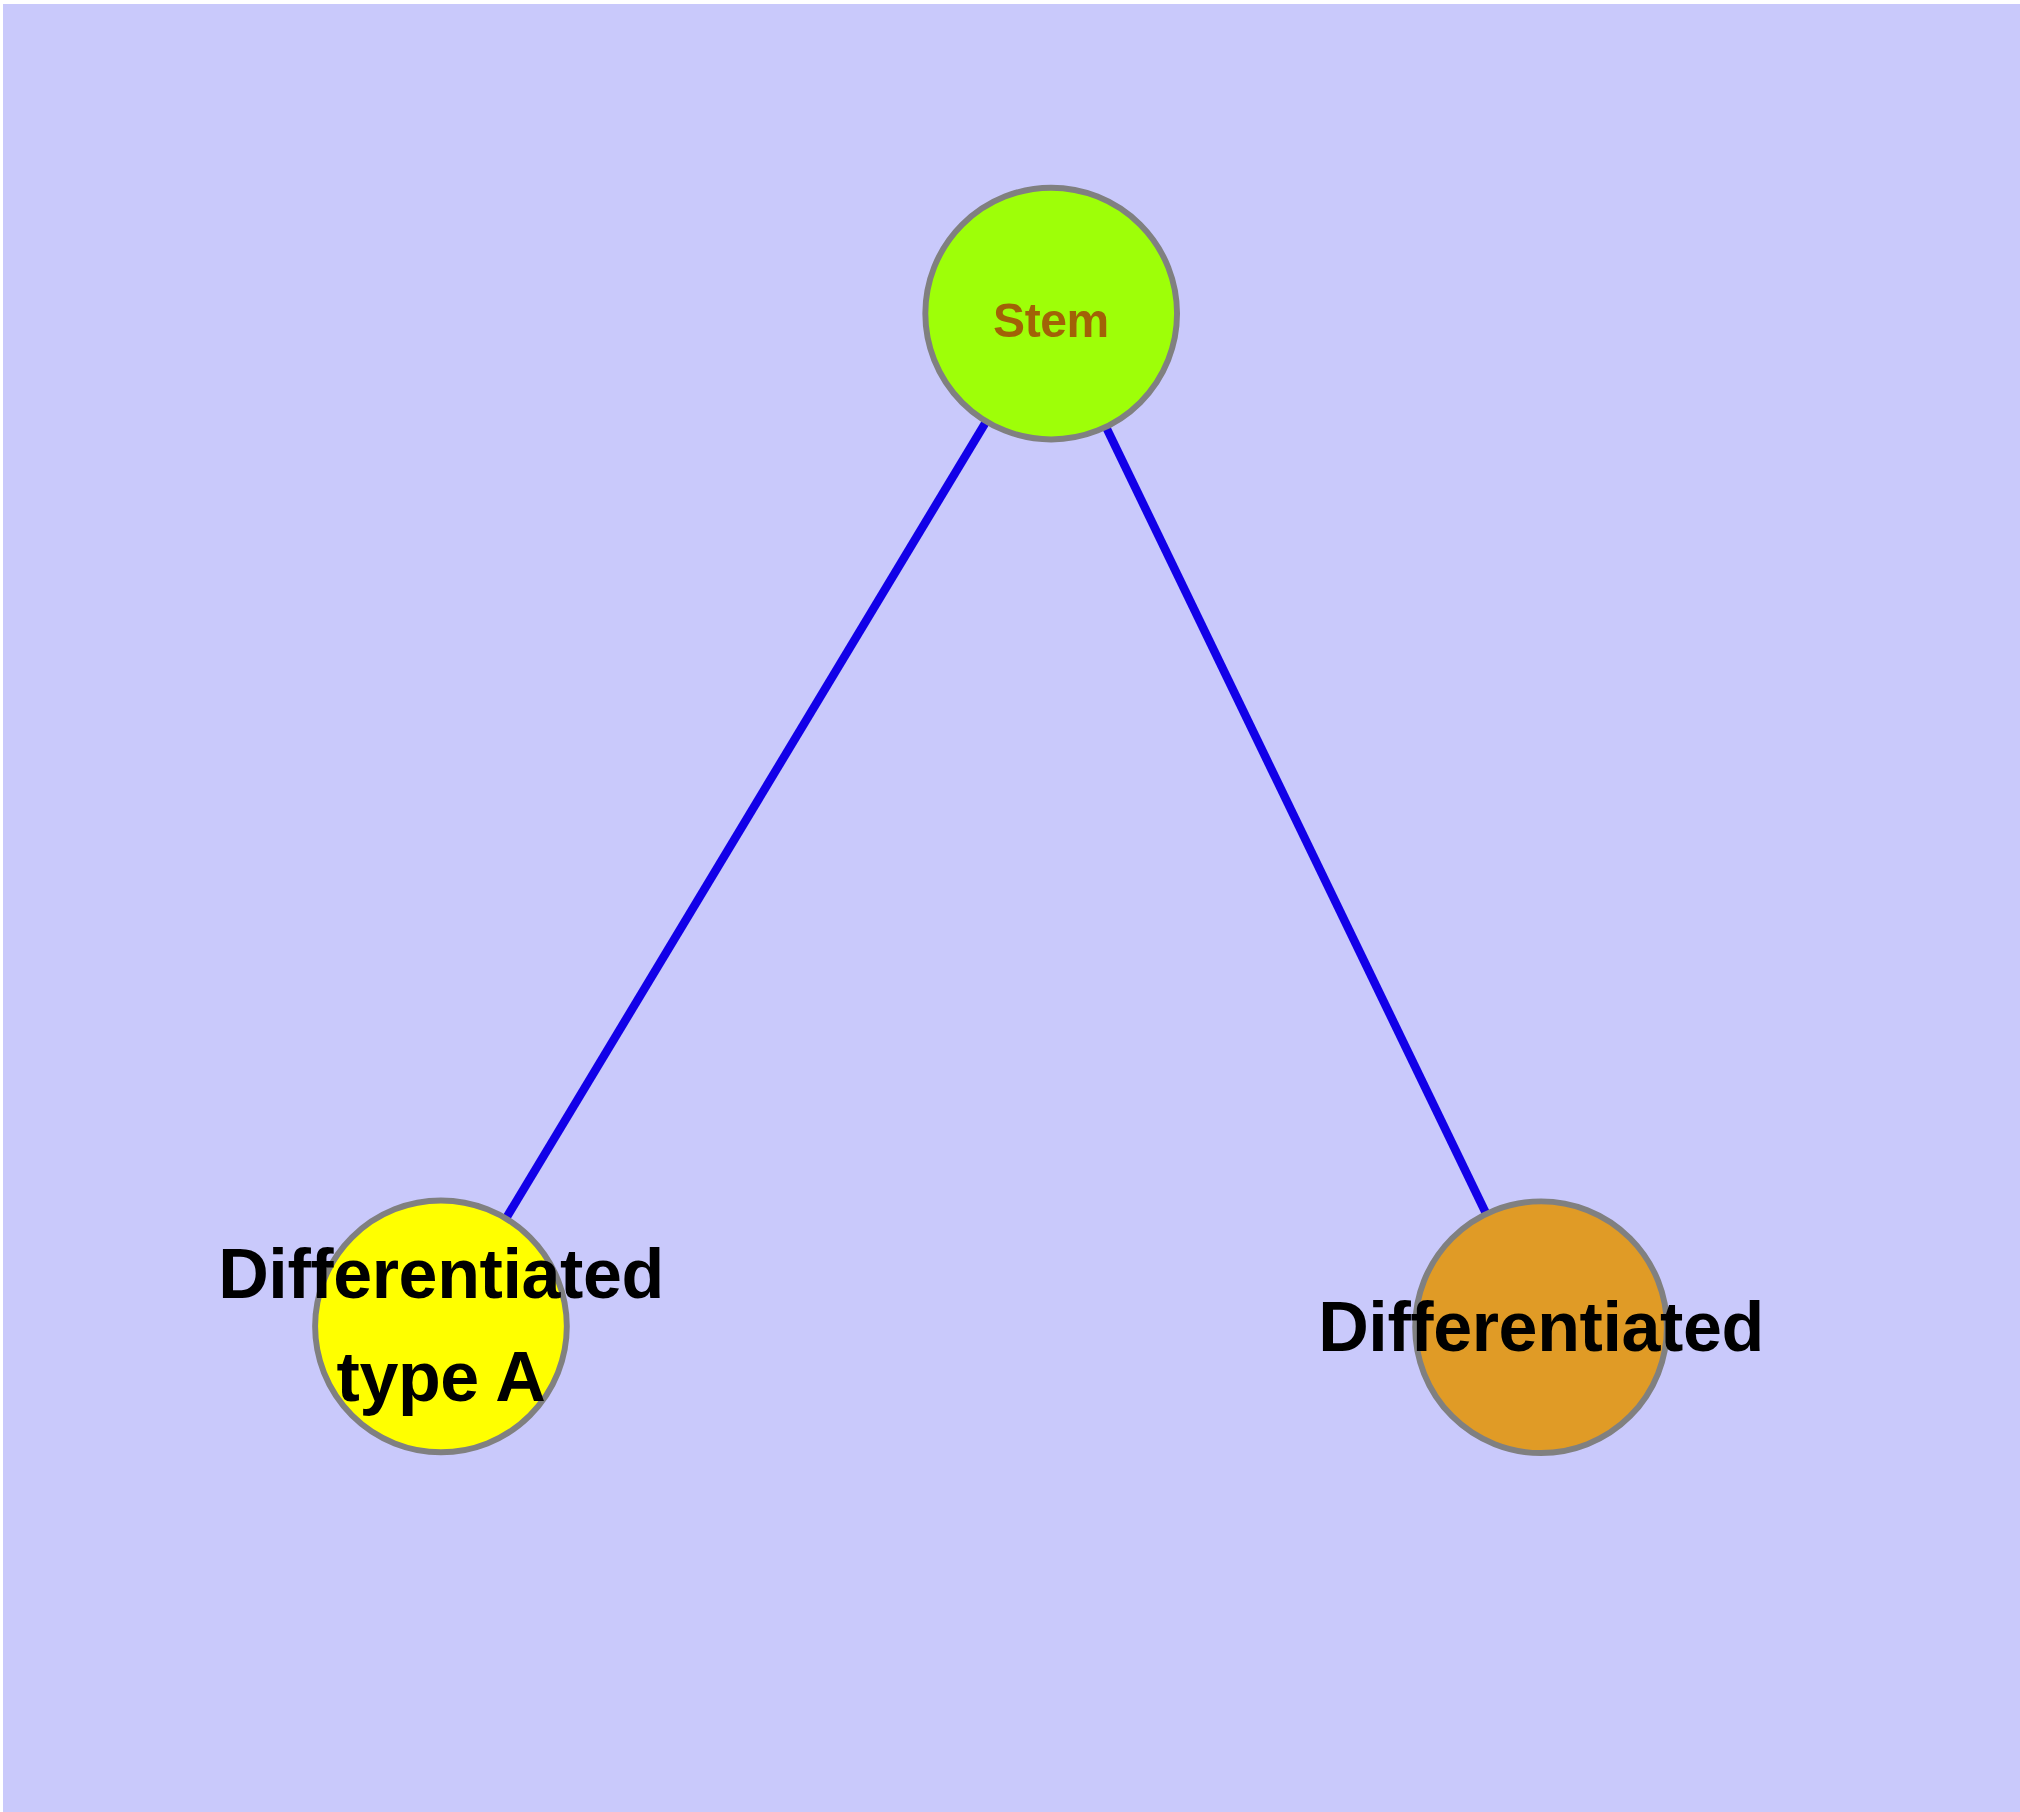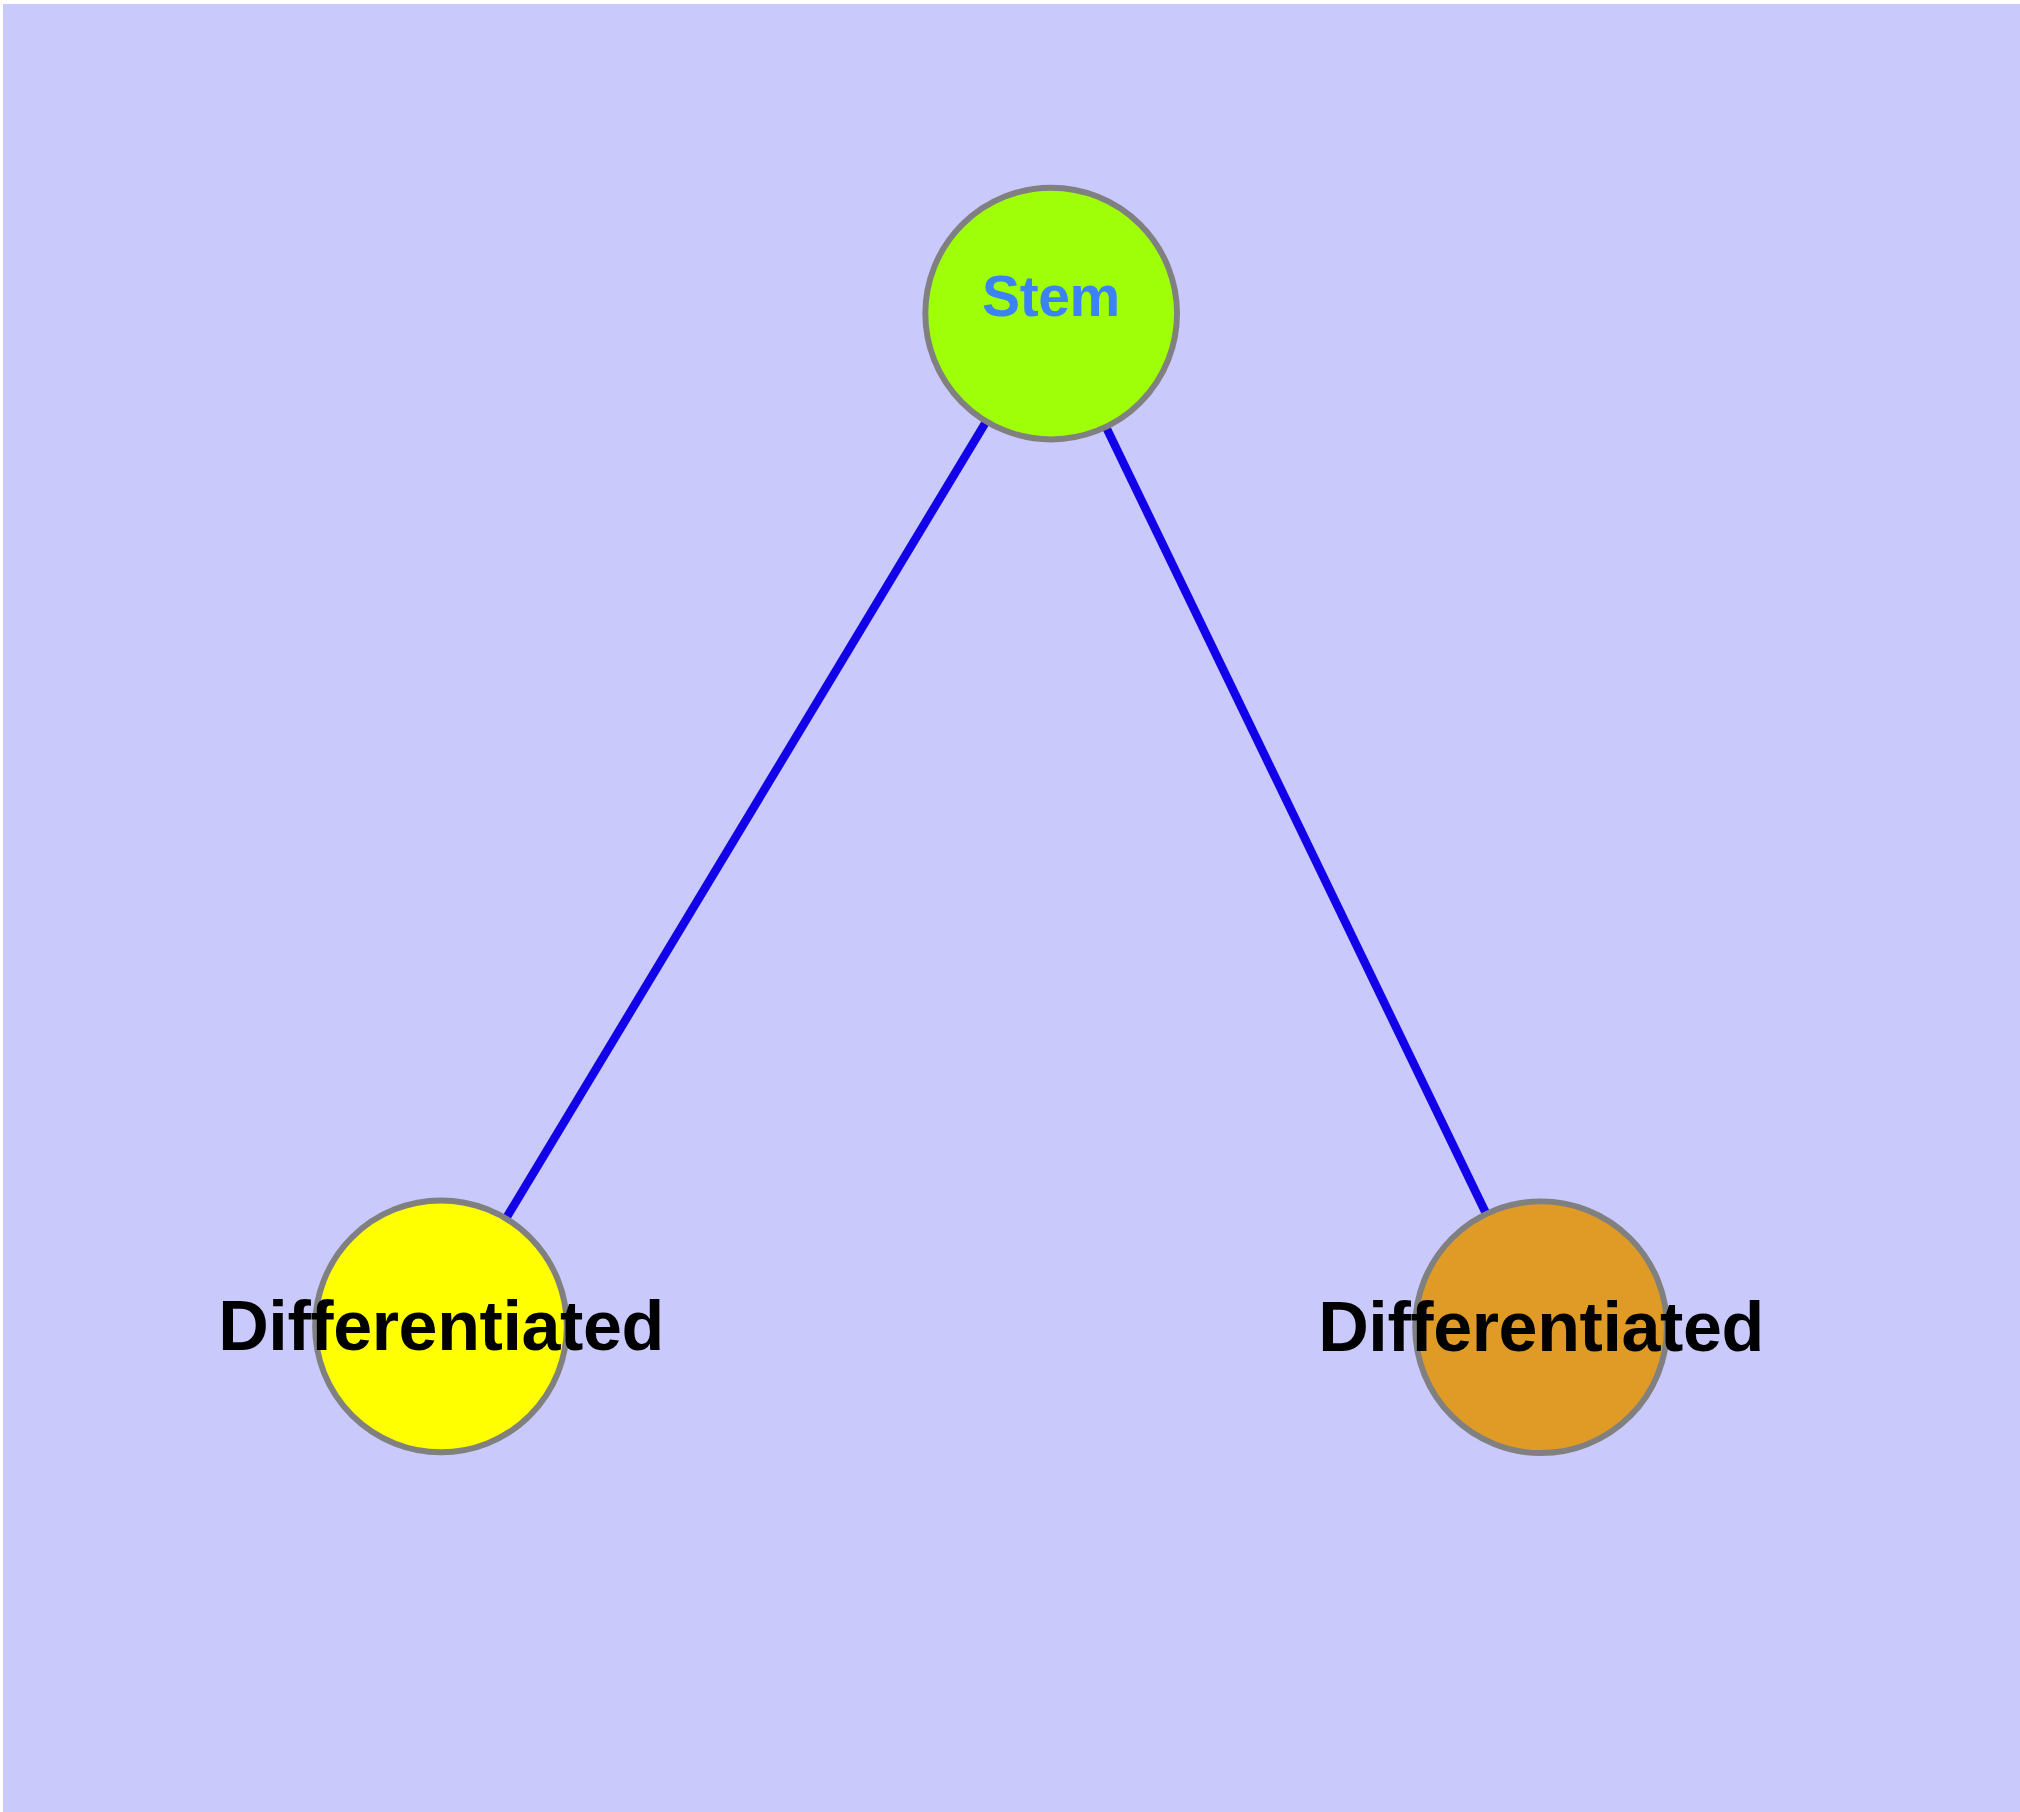--- a/index.html
+++ b/index.html
@@ -59,19 +59,19 @@
         <line x1="1303.5286845648402" y1="501.45381788849284" x2="1754.4713154351598" y2="1434.5461821115073" stroke="#1200e8" stroke-width="10" stroke-linecap="butt"></line>
       </g>
     <g id="nodes-layer">
         <circle cx="1240" cy="370" r="148.5" fill="#9eff08" stroke="#808080" stroke-width="7"></circle>
         <circle cx="520" cy="1565" r="148.5" fill="#ffff00" stroke="#808080" stroke-width="7"></circle>
         <circle cx="1818" cy="1566" r="148.5" fill="#e09b26" stroke="#808080" stroke-width="7"></circle>
       </g>
   </svg>
 
   <div id="labels-layer">
-      <div class="node-label" style="left: 1051px; top: 296px; color: #3b82f6; font-size: 57px;"><div>Stem</div></div>
-      <div class="node-label" style="left: 441px; top: 1326px; color: rgb(0, 0, 0); font-size: 70px;"><div>Differentiated</div></div>
+      <div class="node-label" style="left: 1051px; top: 320px; color: #a16207; font-size: 48px;"><div>Stem</div></div>
+      <div class="node-label" style="left: 441px; top: 1326px; color: rgb(0, 0, 0); font-size: 70px;"><div>Differentiated</div><div>type A</div></div>
       <div class="node-label" style="left: 1541px; top: 1327px; color: rgb(0, 0, 0); font-size: 70px;"><div>Differentiated</div></div>
     </div>
 
 </div>
 
 
 </body></html>

